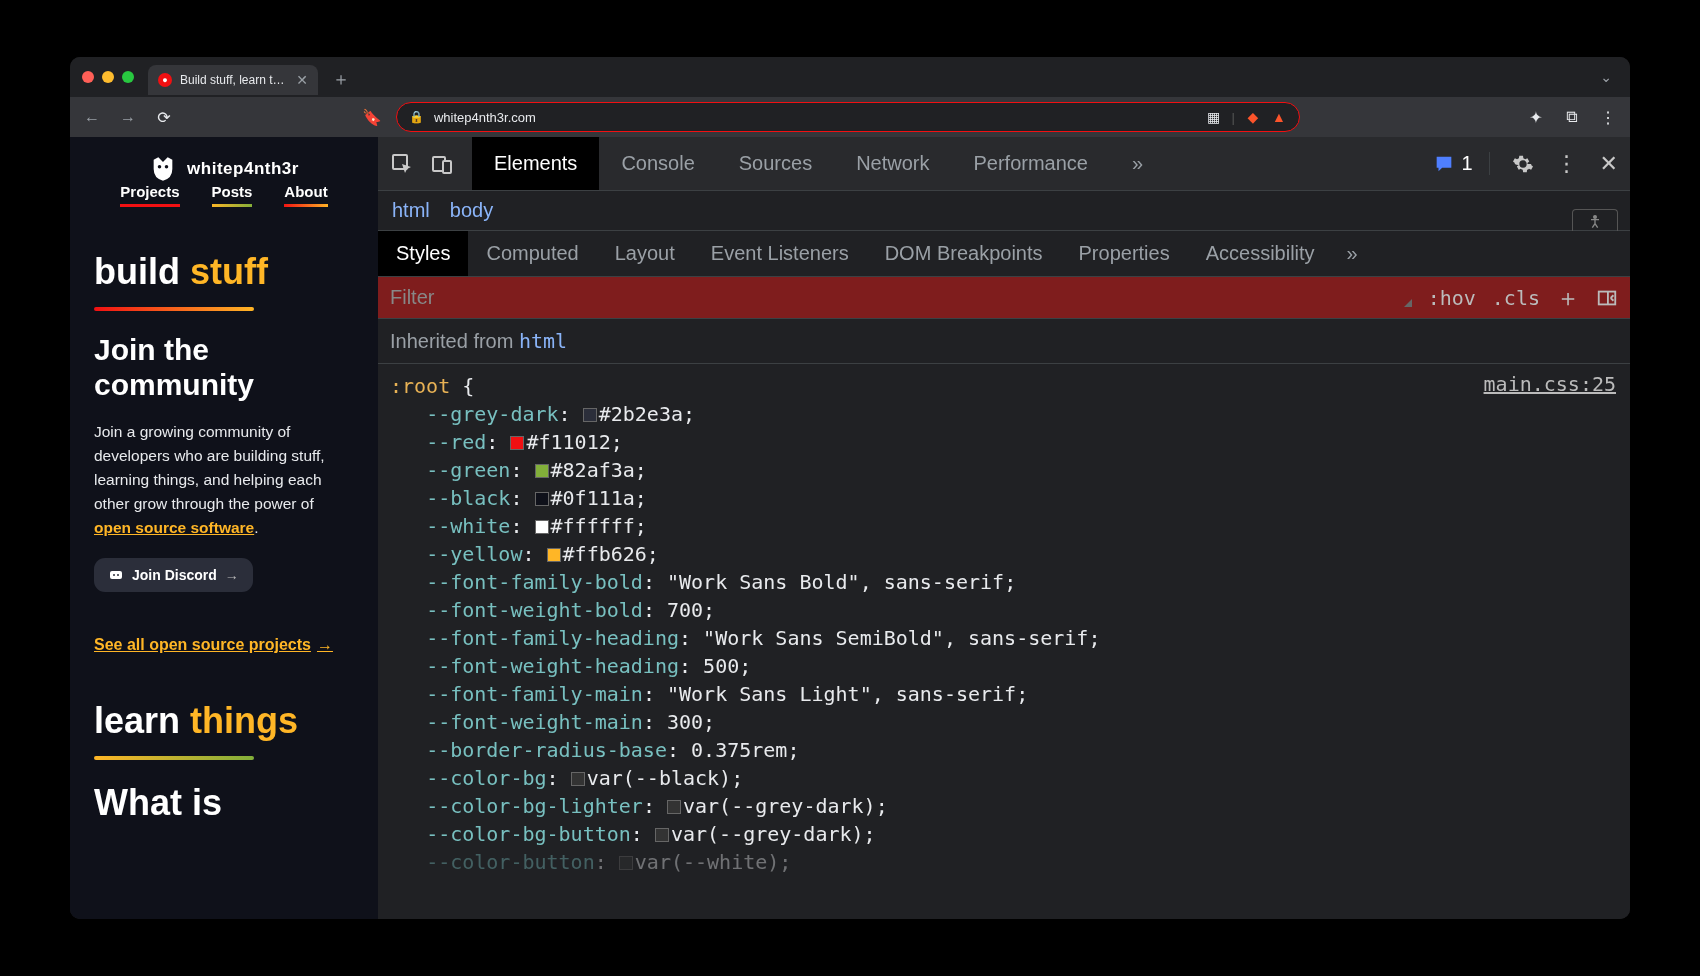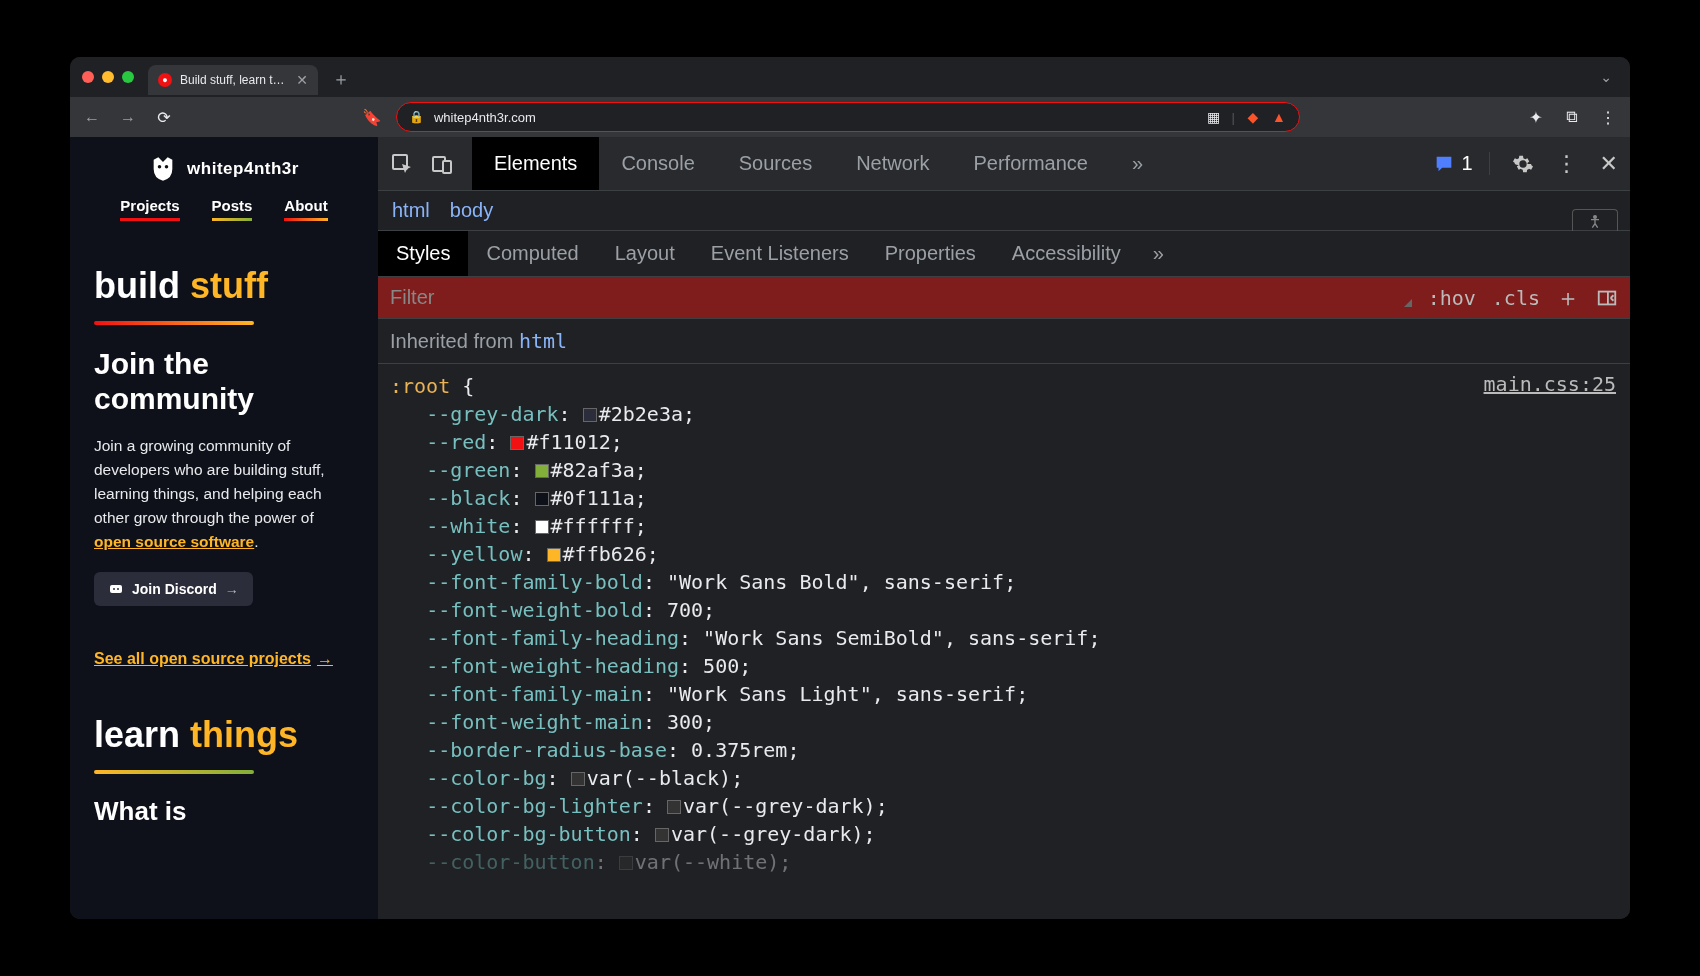--- a/index.html
+++ b/index.html
@@ -100,21 +100,21 @@
 }
 
 .site {
   width: 308px;
   background: #0f111a;
   color: #fff;
   padding: 18px 24px;
   overflow: hidden;
   font-family: "Segoe UI", sans-serif;
 }
-.site-header { display: flex; align-items: center; gap: 10px; justify-content: center; margin-bottom: 14px;}
+.site-header { display: flex; align-items: center; gap: 10px; justify-content: center; margin-bottom: 0;}
 .site-logo {
   width: 28px; height: 28px;
   display: flex; align-items: center; justify-content: center;
 }
 .site-title { font-weight: 700; font-size: 17px; letter-spacing: 0.5px;}
 .site-nav { display: flex; gap: 32px; justify-content: center; margin-bottom: 44px;}
 .site-nav a {
   color: #fff; text-decoration: none; font-weight: 700; font-size: 15px;
   border-bottom: 3px solid;
   padding-bottom: 4px;
@@ -128,29 +128,29 @@
 .section-title .accent { color: #ffb626; }
 .sep { height: 4px; border-radius: 2px; margin: 14px 0 22px; }
 .sep.ry { background: linear-gradient(90deg,#f11012,#ffb626); width: 160px;}
 .sep.yg { background: linear-gradient(90deg,#ffb626,#82af3a); width: 160px;}
 .site-sub { font-size: 30px; font-weight: 800; line-height: 1.15; margin-bottom: 18px;}
 .site-para { font-size: 15.5px; line-height: 1.55; color: #e8eaed; margin-bottom: 18px;}
 .site-para .oss { color: #ffb626; font-weight: 700; text-decoration: underline;}
 .discord-btn {
   display: inline-flex; align-items: center; gap: 8px;
   background: #2b2e3a; color: #fff; font-weight: 700;
-  padding: 9px 14px; border-radius: 6px; font-size: 14px;
+  padding: 9px 14px; border-radius: 11px; font-size: 14px;
   margin-bottom: 44px;
 }
 .discord-btn .arrow { color: #bbb; }
 .see-all {
   color: #ffb626; font-weight: 800; text-decoration: underline; font-size: 16px;
   display: inline-flex; align-items: center; gap: 6px; margin-bottom: 46px;
 }
-.whatis { font-size: 26px; font-weight: 800; }
+.whatis { font-size: 36px; font-weight: 800; }
 
 .dev {
   flex: 1;
   background: #202124;
   display: flex;
   flex-direction: column;
   min-width: 0;
   font-family: "Segoe UI", sans-serif;
 }
 .dev-top {
@@ -399,20 +399,21 @@
               <path d="M6 8 L18 8 M12 8 L12 14 M12 14 L8 20 M12 14 L16 20"></path>
             </svg>
         </div>
       </div>
 
       <div class="dev-sub">
         <div class="sub-tab active">Styles</div>
         <div class="sub-tab">Computed</div>
         <div class="sub-tab">Layout</div>
         <div class="sub-tab">Event Listeners</div>
+        <div class="sub-tab">DOM Breakpoints</div>
         <div class="sub-tab">Properties</div>
         <div class="sub-tab">Accessibility</div>
         <div class="sub-more">»</div>
       </div>
 
       <div class="filter-row">
         <div class="filter-wrap">
           <input class="filter-input" placeholder="Filter" style="">
           <div class="filter-corner"></div>
         </div>

